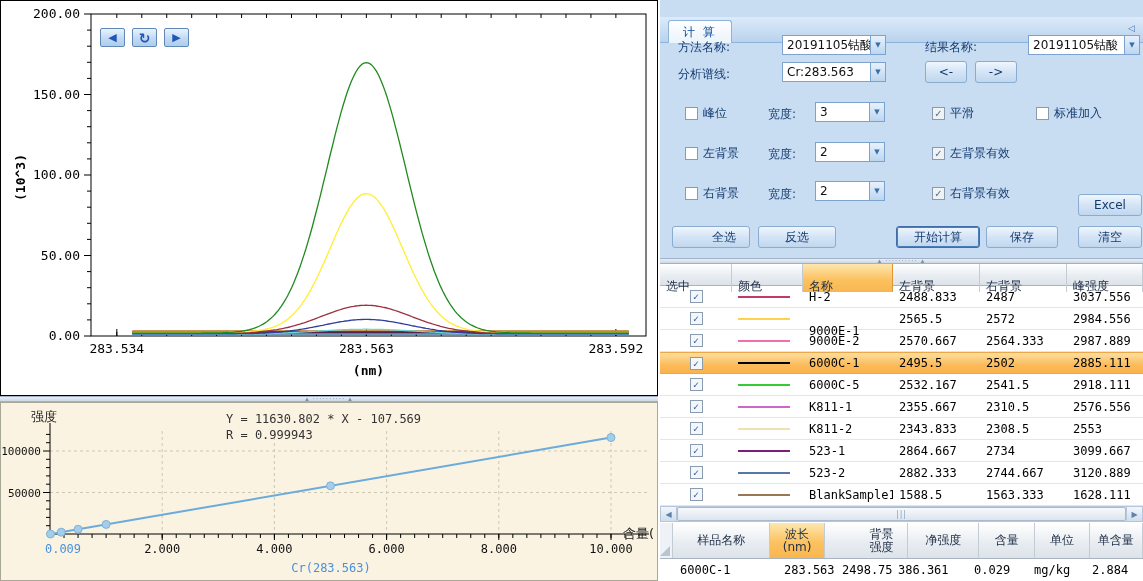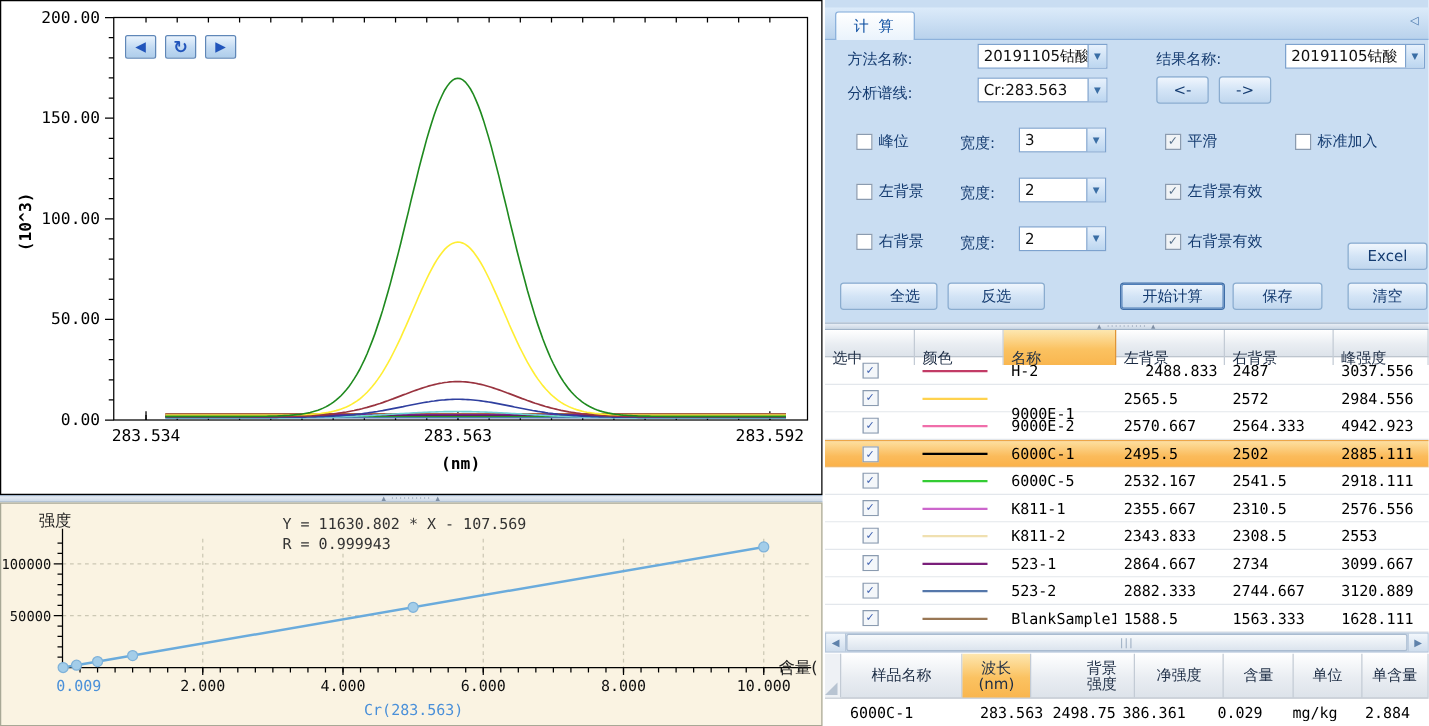--- a/index.html
+++ b/index.html
@@ -17,21 +17,21 @@
   .nav-btn.refresh { font-size:14px; font-weight:bold; }
 
   #splitter-h { left:0; top:396; }
   .splitbar { background:linear-gradient(#e9eef5,#ccd8e6); border-top:1px solid #9fb2c8; border-bottom:1px solid #9fb2c8;
     color:#7d8ea4; font-size:7px; text-align:center; line-height:5px; letter-spacing:1px; overflow:hidden; }
 
   #calib-pane { left:0; top:402px; width:658px; height:179px; background:#faf3e2; border:1px solid #a8a896; }
 
   
   #right-panel { left:660px; top:0; width:483px; height:258px; background:#c9ddf2; }
-  #tabstrip { left:0; top:6px; width:483px; height:26px;
+  #tabstrip { left:0; top:17px; width:483px; height:26px;
     background:linear-gradient(#dcebfa,#b9d2ec); border-bottom:1px solid #8db2dc; }
   #tab-calc { left:8px; top:3px; height:23px; padding:3px 14px 0 14px; background:linear-gradient(#ffffff,#eaf3fc);
     border:1px solid #8db2dc; border-bottom:none; border-radius:3px 3px 0 0; color:#0b4da0; letter-spacing:2px; }
   .panel-label { color:#143b70; }
   .dd { background:#fff; border:1px solid #7da2ce; height:20px; display:flex; align-items:center; }
   .dd .val { flex:1; padding:0 4px; font-family:"DejaVu Sans","Liberation Sans",sans-serif; color:#111; white-space:nowrap; overflow:hidden; }
   .dd .arr { width:15px; height:18px; border-left:1px solid #7da2ce;
     background:linear-gradient(#e7f1fc,#bcd6f0); color:#3a6ea5; font-size:7px;
     display:flex; align-items:center; justify-content:center; }
   .btn { border:1px solid #8aaccf; border-radius:3px; background:linear-gradient(#f0f6fd,#d3e4f6 50%,#c1d7ee);
@@ -387,21 +387,21 @@
       </div>
     <div id="res-body">
         <div class="trow">
           <div class="tc" style="width: 72px;">
             <div class="rowbox">✓</div>
           </div>
           <div class="tc" style="width: 71px;">
             <div class="swatch" style="background: rgb(194, 59, 102);"></div>
           </div>
           <div class="tc" style="width: 90px;">H-2</div>
-          <div class="tc" style="width: 87px; text-align: right;">2488.833</div>
+          <div class="tc" style="width: 87px;">2488.833</div>
           <div class="tc" style="width: 87px;">2487</div>
           <div class="tc" style="width: 76px;">3037.556</div>
         </div>
         <div class="trow">
           <div class="tc" style="width: 72px;">
             <div class="rowbox">✓</div>
           </div>
           <div class="tc" style="width: 71px;">
             <div class="swatch" style="background: rgb(255, 210, 77);"></div>
           </div>
@@ -413,21 +413,21 @@
         <div class="trow">
           <div class="tc" style="width: 72px;">
             <div class="rowbox">✓</div>
           </div>
           <div class="tc" style="width: 71px;">
             <div class="swatch" style="background: rgb(240, 110, 170);"></div>
           </div>
           <div class="tc" style="width: 90px;">9000E-2</div>
           <div class="tc" style="width: 87px;">2570.667</div>
           <div class="tc" style="width: 87px;">2564.333</div>
-          <div class="tc" style="width: 76px;">4942.923</div>
+          <div class="tc" style="width: 76px;">2987.889</div>
         </div>
         <div class="trow sel">
           <div class="tc" style="width: 72px;">
             <div class="rowbox">✓</div>
           </div>
           <div class="tc" style="width: 71px;">
             <div class="swatch" style="background: rgb(0, 0, 0);"></div>
           </div>
           <div class="tc" style="width: 90px;">6000C-1</div>
           <div class="tc" style="width: 87px;">2495.5</div>

